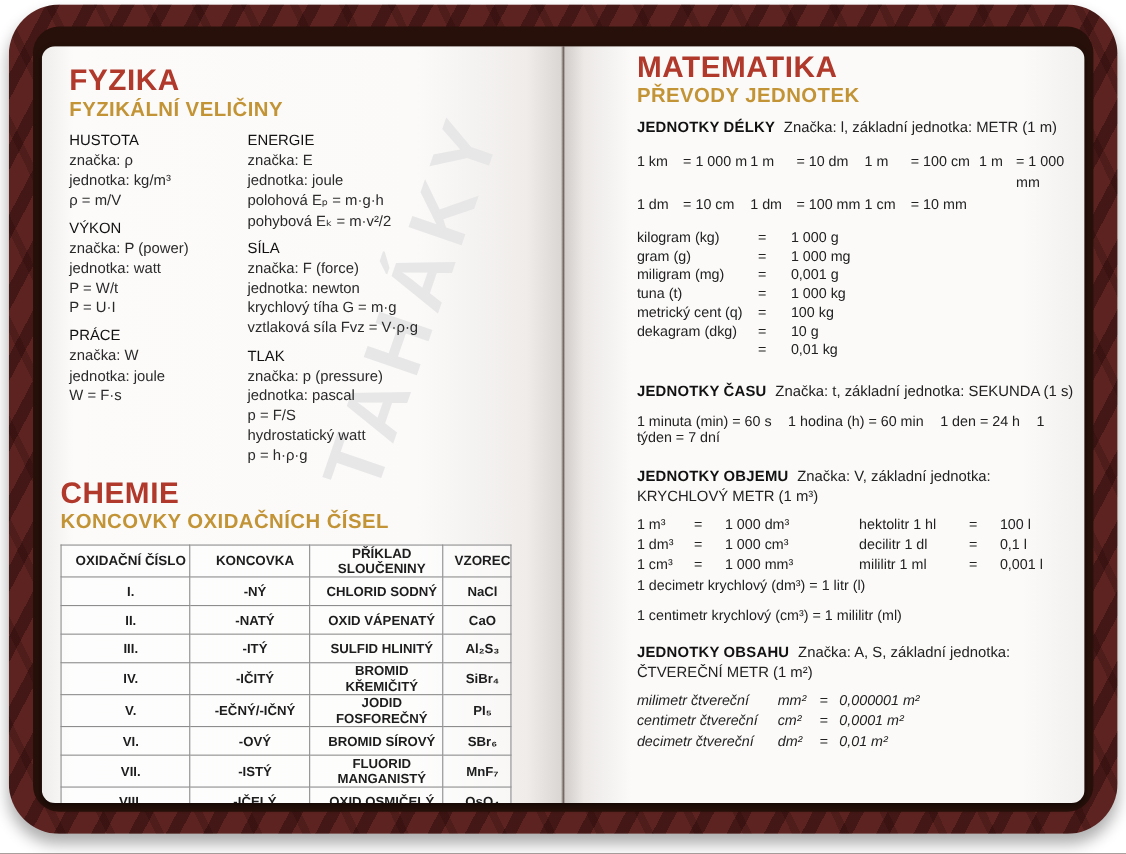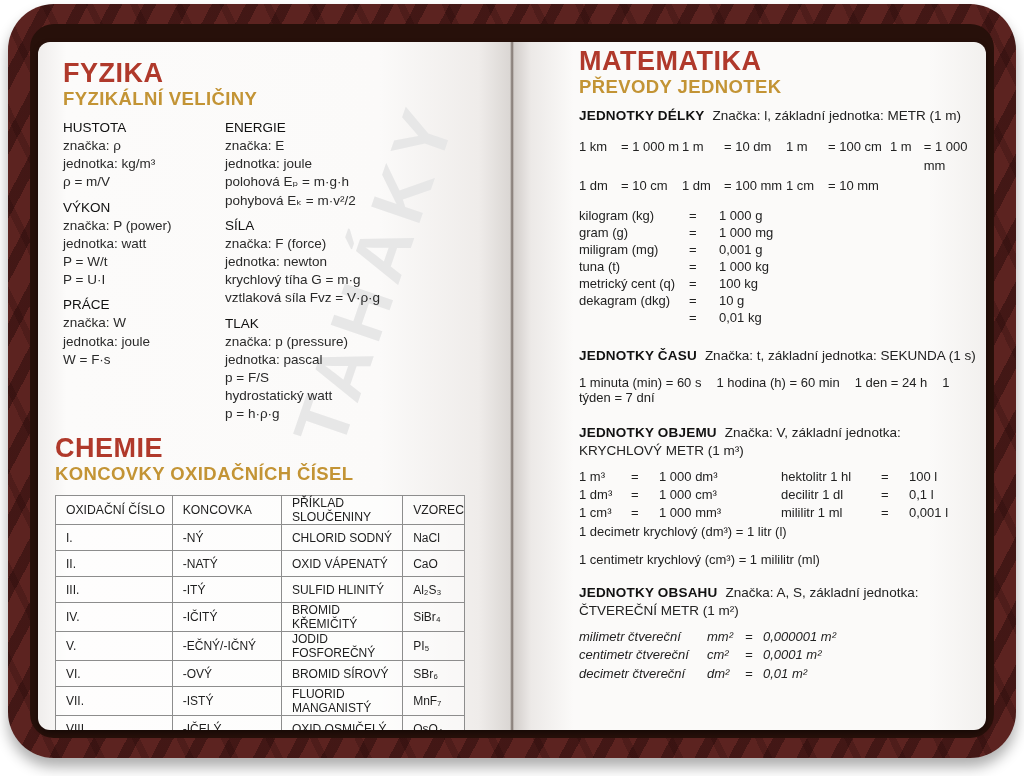--- a/index.html
+++ b/index.html
@@ -66,22 +66,22 @@
   }
   .phys,.chem{z-index:1;}
 
   
   .chem{position:absolute;left:17px;top:391px;width:430px;}
   .chem-table{
     margin-top:10px;border-collapse:collapse;width:410px;
     background:rgba(255,255,255,0.55);
   }
   .chem-table th,.chem-table td{
-    border:1.4px solid #8d8d8d;text-align:left;padding:0 0 0 10px;
-    font-size:12px;color:#1d1d1d;font-weight:400;height:25px;
+    border:1.4px solid #8d8d8d;text-align:center;padding:0 0 0 10px;
+    font-size:12px;color:#1d1d1d;font-weight:700;height:25px;
   }
   .chem-table th{height:27px;font-size:12.2px;}
   .col-oxnum{width:118px;} .col-suffix{width:110px;} .col-example{width:122px;} .col-formula{width:50px;}
 
   
   .math{position:absolute;left:67px;top:4px;width:400px;z-index:1;}
   .sec-head{margin:0;font-size:13.5px;line-height:18px;color:#111;}
   .sec-title{font-weight:700;letter-spacing:0.2px;}
   .sec-note{font-weight:400;color:#222;margin-left:8px;}
 

